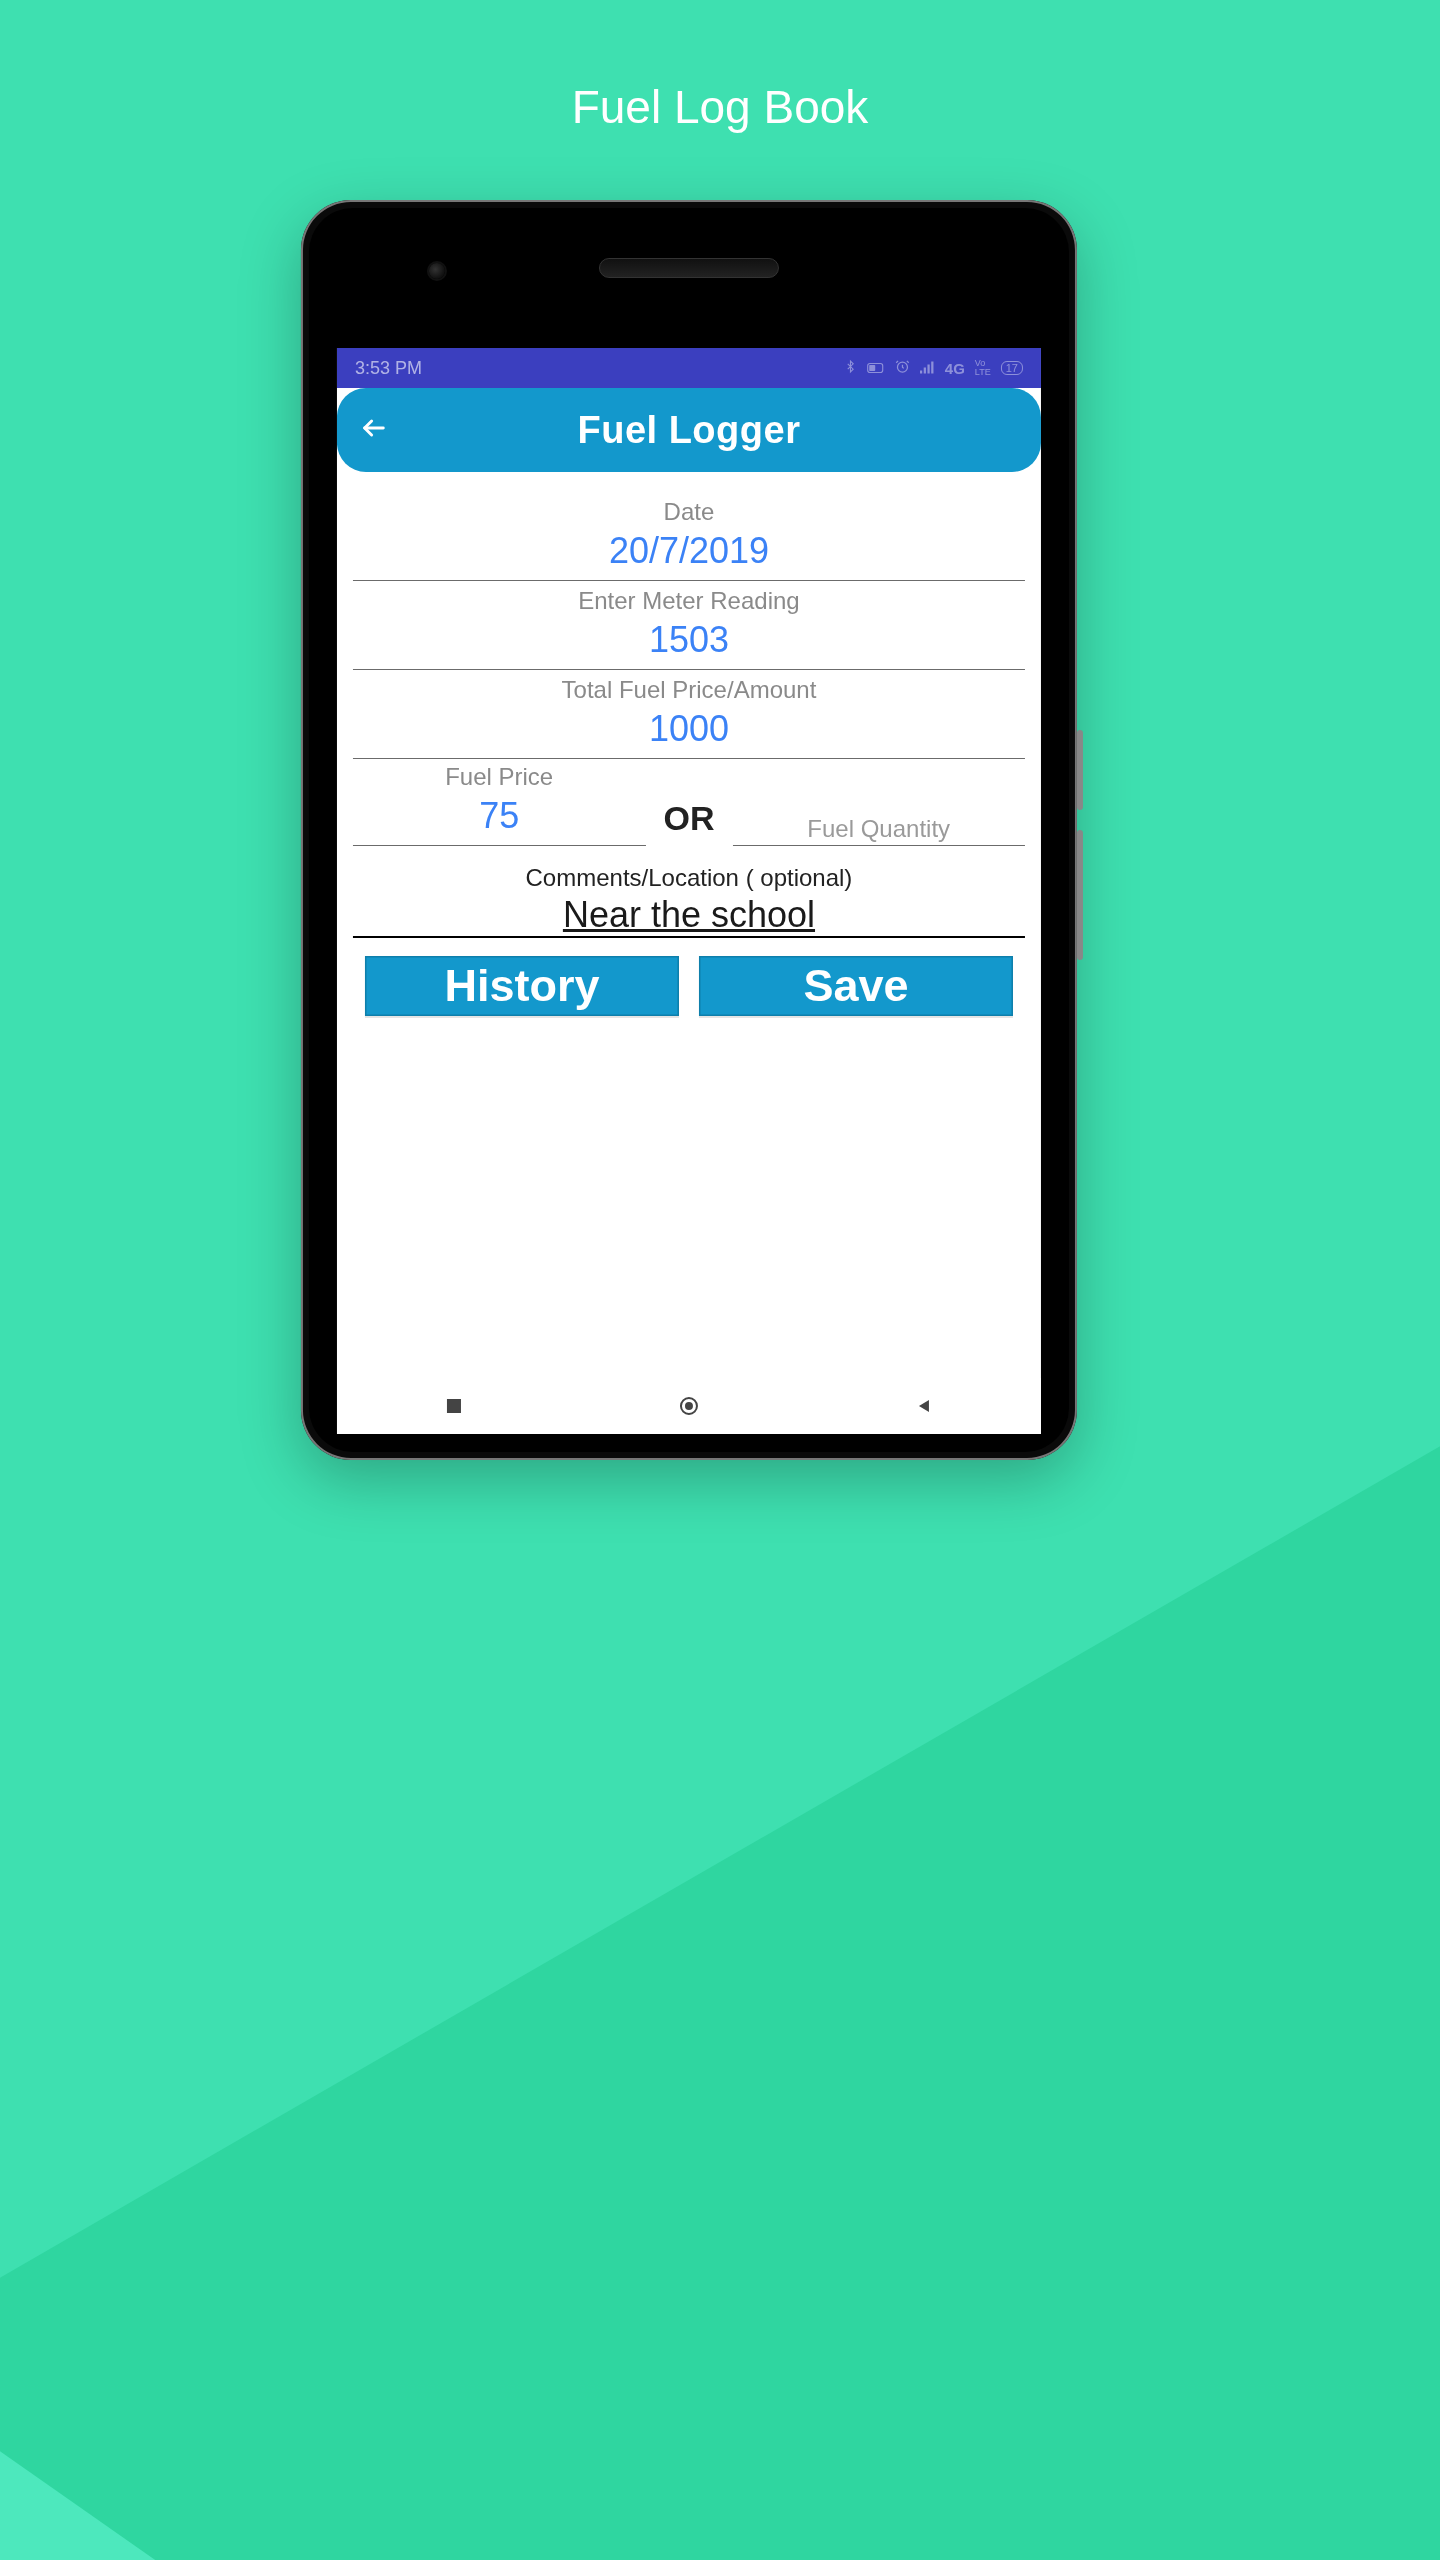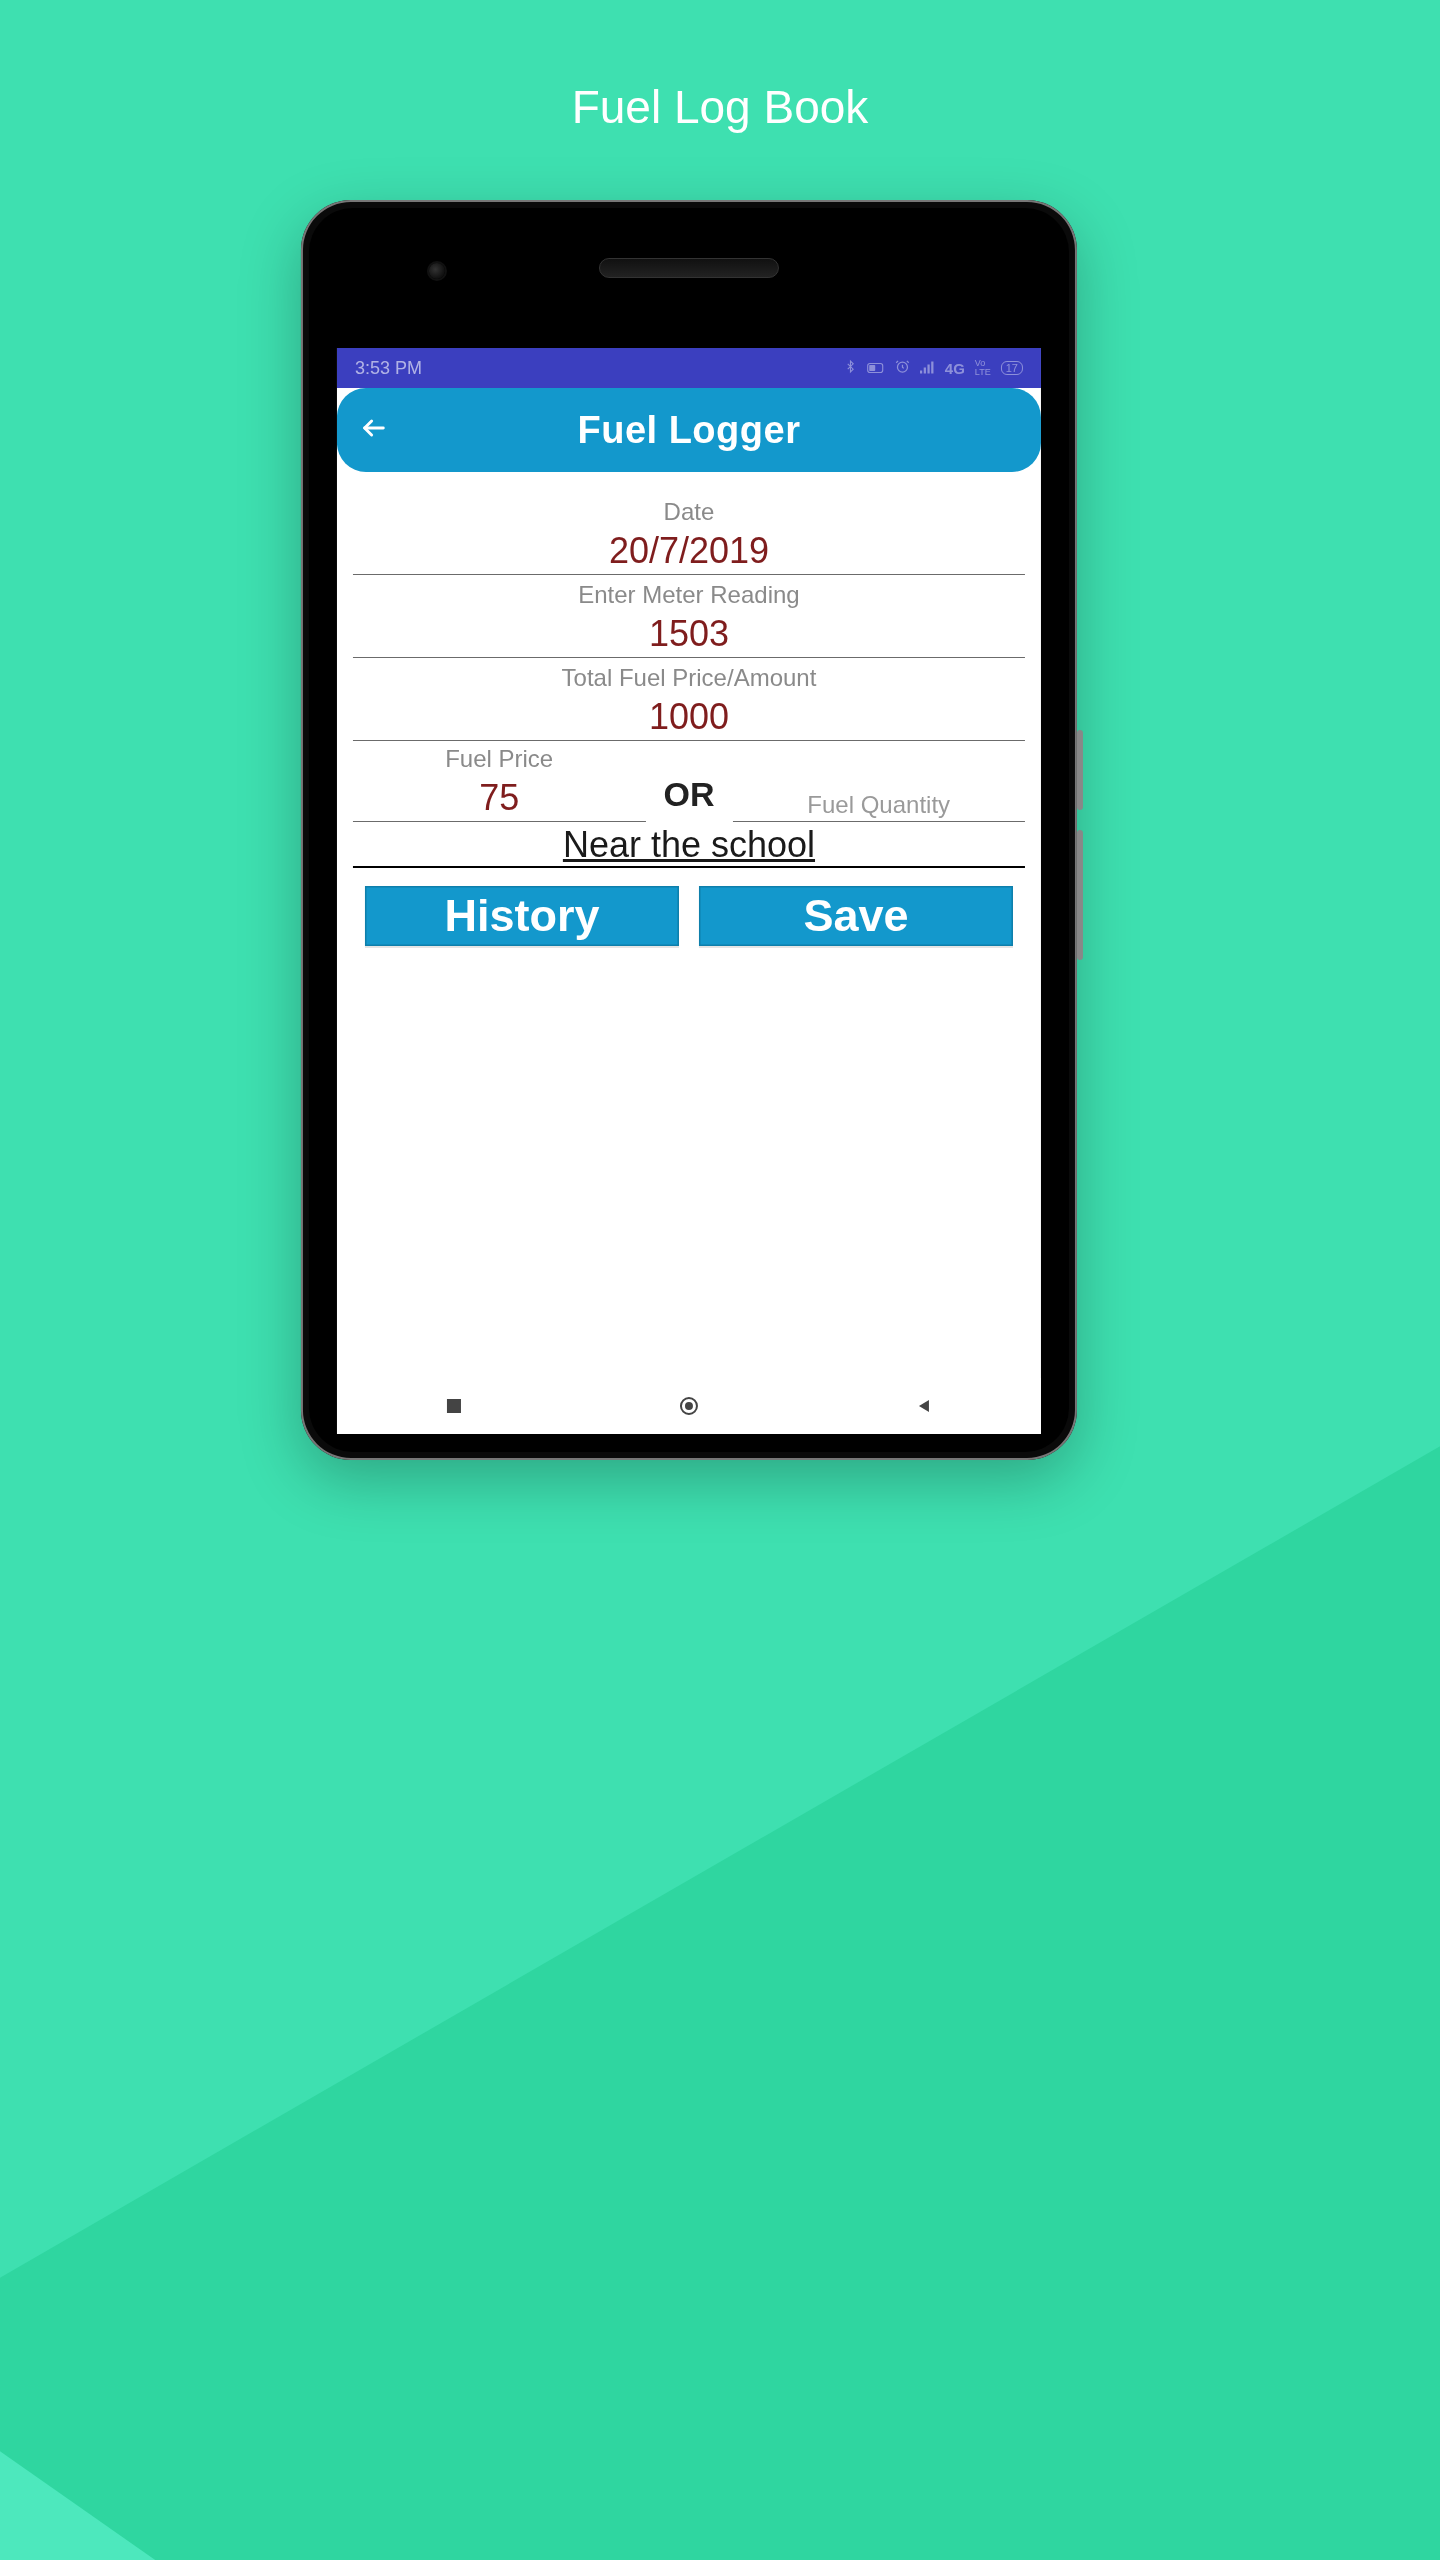--- a/index.html
+++ b/index.html
@@ -154,22 +154,22 @@
     font-size: 24px;
     margin-top: 6px;
   }
   .field-input {
     display: block;
     width: 100%;
     border: none;
     border-bottom: 1.5px solid #6b6b6b;
     font-size: 36px;
     text-align: center;
-    padding: 4px 0 2px 0;
-    color: #7f1d1d;
+    padding: 4px 0 8px 0;
+    color: #3b82f6;
     background: transparent;
     outline: none;
   }
   .field-input::placeholder { color:#9a9a9a; }
   .row {
     display:flex; align-items:flex-end; gap:18px; margin-top:4px;
   }
   .col { flex:1; }
   .or {
     font-size: 34px; font-weight:600; color:#222;
@@ -300,20 +300,21 @@
           <div class="col">
             <div class="small-label">Fuel Price</div>
             <input class="field-input" value="75" style="">
           </div>
           <div class="or">OR</div>
           <div class="col">
             <input class="quantity-input" placeholder="Fuel Quantity" style="">
           </div>
         </div>
 
+        <div class="comments-label">Comments/Location ( optional)</div>
         <input class="comments-input" value="Near the school" style="">
 
         <div class="btn-row">
           <button class="btn">History</button>
           <button class="btn">Save</button>
         </div>
       </div>
 
       <div class="navbar">
         <div class="nav-icon">

